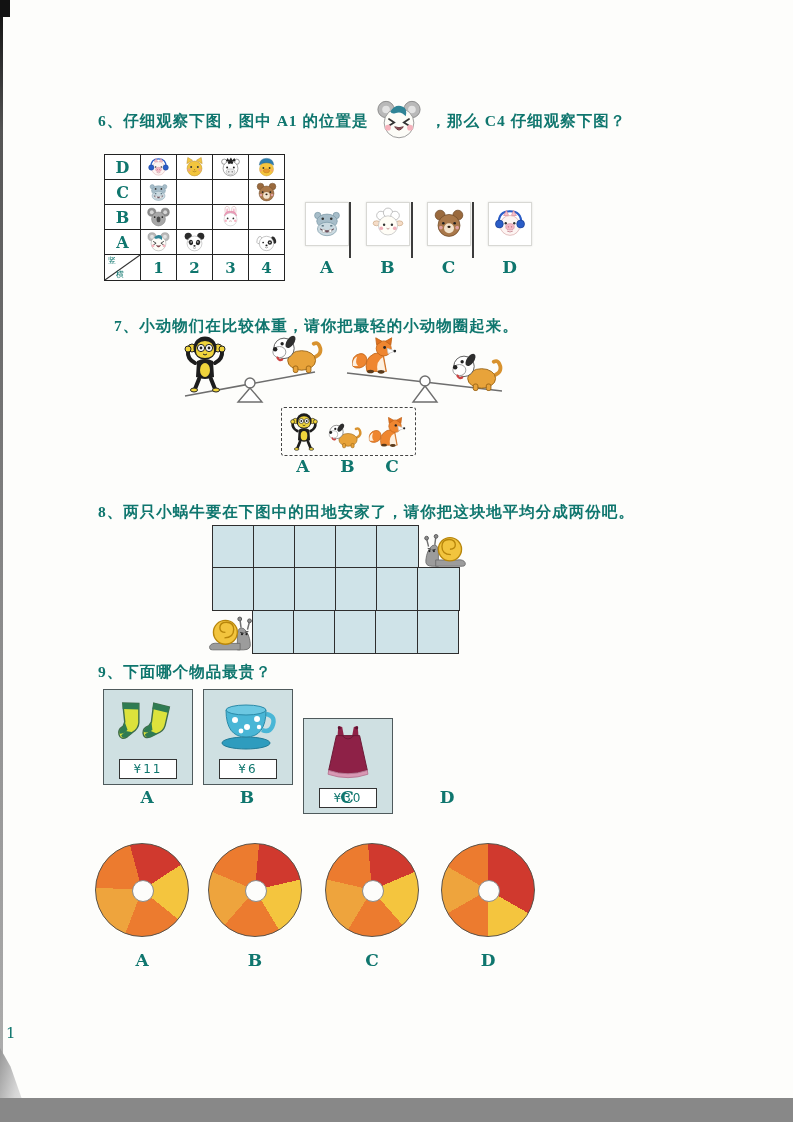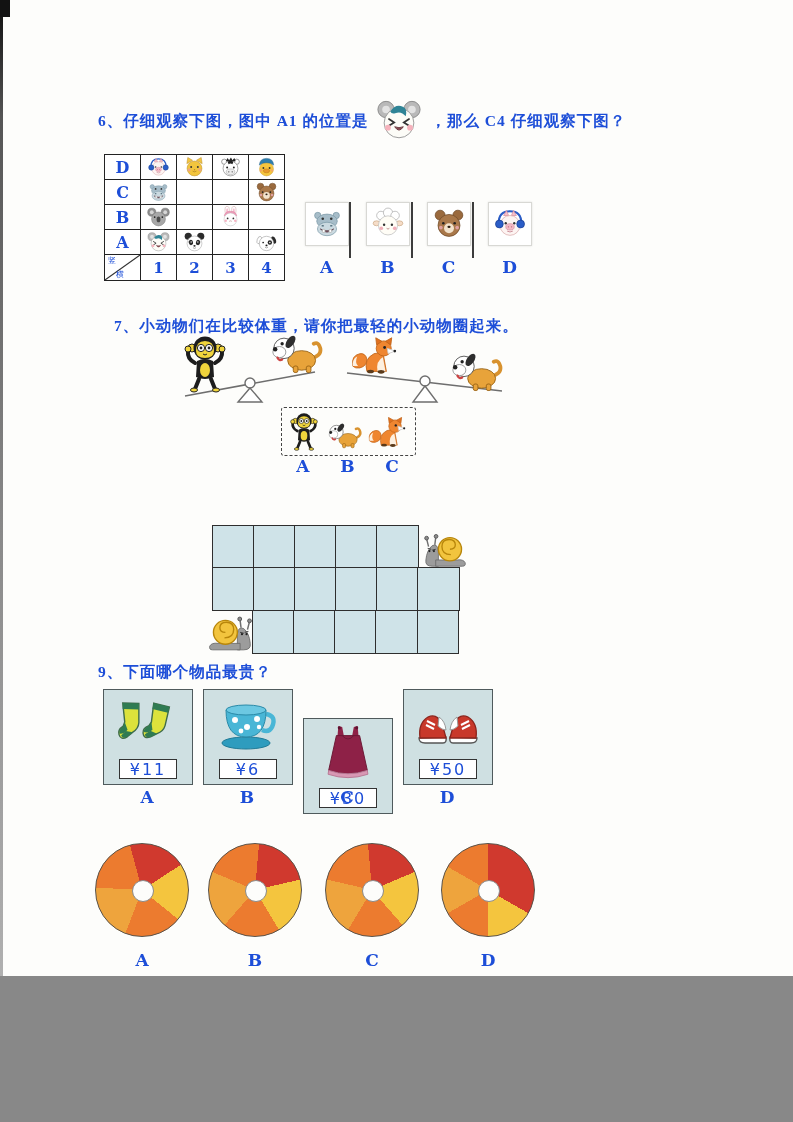--- a/index.html
+++ b/index.html
@@ -1,17 +1,17 @@
 <!DOCTYPE html>
 <html><head>
 <meta charset="utf-8">
 <style>
   html,body{margin:0;padding:0;background:#888;}
-  .page{position:relative;width:793px;height:976px;margin:0 auto;background:#fdfdfb;overflow:hidden;
-        font-family:"Liberation Serif","DejaVu Serif",serif;color:#1d4ed8;}
+  .page{position:relative;width:793px;height:1098px;margin:0 auto;background:#fdfdfb;overflow:hidden;
+        font-family:"Liberation Serif","DejaVu Serif",serif;color:#0f766e;}
   
   .edge-left{position:absolute;left:0;top:0;width:3px;height:100%;
      background:linear-gradient(180deg,#0c0c0c,#555 12%,#8a8a8a 55%,#b0b0b0);}
   .corner-mark{position:absolute;left:0;top:0;width:10px;height:17px;background:#121212;}
   .bottom-wedge{position:absolute;left:0;top:1048px;width:30px;height:74px;
      background:linear-gradient(105deg,#969696,#d6d6d6 55%,#f0f0f0);
      clip-path:polygon(0 0,35% 25%,100% 100%,0 100%);}
   .edge-bottom{position:absolute;left:0;top:1117px;width:100%;height:5px;
      background:linear-gradient(180deg,#ececec,#b8b8b8);}
 
@@ -55,21 +55,21 @@
   .q8row{margin-top:-1.4px;}
   .snail{position:absolute;}
   .snail.flip svg{transform:scaleX(-1);}
 
   
   #q9-items{position:absolute;left:103px;top:689px;width:520px;height:100px;}
   .q9box{position:absolute;top:0;width:88px;height:94px;background:#cfe0e2;border:1.6px solid #4f5a5c;}
   .q9art{position:absolute;left:12px;top:5px;width:64px;height:58px;}
   .pricetag{position:absolute;left:50%;transform:translateX(-50%);bottom:5px;width:56px;height:18px;background:#fff;
             border:1.3px solid #333;display:flex;align-items:center;justify-content:center;
-            font-family:"DejaVu Sans","Liberation Sans",sans-serif;font-size:16px;letter-spacing:2px;}
+            font-family:"DejaVu Sans","Liberation Sans",sans-serif;font-size:12px;letter-spacing:2px;}
   #q9-labels{position:absolute;left:103px;top:787px;width:520px;height:22px;}
   #q9-labels span{position:absolute;width:88px;text-align:center;font-size:17px;font-weight:600;
                   font-family:"DejaVu Serif",serif;}
 
   
   #q10-wheels{position:absolute;left:85px;top:843px;width:480px;height:100px;}
   .wheel{position:absolute;width:94px;height:94px;border-radius:50%;border:1px solid #5a5248;box-sizing:border-box;}
   .wheel .hole{position:absolute;left:50%;top:50%;width:20px;height:20px;margin:-10px 0 0 -10px;background:#fdfdfb;
                border:1px solid #8a8a8a;border-radius:50%;}
   #q10-labels{position:absolute;left:85px;top:950px;width:480px;height:24px;}
@@ -499,20 +499,23 @@
             <ellipse cx="34" cy="38.5" rx="4" ry="2" fill="#5a3a1a"></ellipse>
           </svg></span>
       </div>
     </div>
   <div id="q7-labels">
       <span>A</span>
       <span>B</span>
       <span>C</span>
     </div>
 
+  <div class="qline" style="left:98px;top:502px;">
+    <span>8、两只小蜗牛要在下图中的田地安家了，请你把这块地平均分成两份吧。</span>
+  </div>
   <div id="q8-grid">
       <div class="q8row" style="margin-left: 0px;">
         <div class="q8cell"></div>
         <div class="q8cell"></div>
         <div class="q8cell"></div>
         <div class="q8cell"></div>
         <div class="q8cell"></div>
       </div>
       <div class="q8row" style="margin-left: 0px;">
         <div class="q8cell"></div>
@@ -601,37 +604,20 @@
             <path d="M18 2 L22 3 L24 14 L17 14 Z" fill="#8e2147"></path>
             <path d="M38 2 L34 3 L32 14 L39 14 Z" fill="#8e2147"></path>
             <circle cx="19" cy="4" r="1.6" fill="#5e1230"></circle>
             <circle cx="37" cy="4" r="1.6" fill="#5e1230"></circle>
             <path d="M16 12 L40 12 L48 48 Q28 55 8 48 Z" fill="#8e2147" stroke="#6b1835"></path>
             <path d="M22 12 Q28 19 34 12" fill="none" stroke="#6b1835"></path>
             <path d="M8 48 Q28 55 48 48 L48.6 52 Q28 59 7.4 52 Z" fill="#d898b4" stroke="#b87894"></path>
           </svg></div>
         <div class="pricetag">¥30</div>
       </div>
-      <div class="q9box" style="left: 300px;">
-        <div class="q9art"><svg viewBox="0 0 64 44" width="100%" height="100%" preserveAspectRatio="xMidYMid meet">
-            <g>
-              <path d="M3 36 Q3 41 9 41 L27 41 Q31 41 30 35 Z" fill="#fff" stroke="#555" stroke-width="1.3"></path>
-              <path d="M4 36 Q2 21 12 15 Q21 11 26 22 Q28 28 30 36 Z" fill="#c8382a" stroke="#8a241c" stroke-width="1.3"></path>
-              <path d="M23 15 Q29 19 30 28 Q26 28 22 24 Z" fill="#fff" stroke="#999"></path>
-              <path d="M11 19 L19 23 M10 23 L18 27" stroke="#fff" stroke-width="2"></path>
-            </g>
-            <g transform="translate(64 0) scale(-1 1)">
-              <path d="M3 36 Q3 41 9 41 L27 41 Q31 41 30 35 Z" fill="#fff" stroke="#555" stroke-width="1.3"></path>
-              <path d="M4 36 Q2 21 12 15 Q21 11 26 22 Q28 28 30 36 Z" fill="#c8382a" stroke="#8a241c" stroke-width="1.3"></path>
-              <path d="M23 15 Q29 19 30 28 Q26 28 22 24 Z" fill="#fff" stroke="#999"></path>
-              <path d="M11 19 L19 23 M10 23 L18 27" stroke="#fff" stroke-width="2"></path>
-            </g>
-          </svg></div>
-        <div class="pricetag">¥50</div>
-      </div>
     </div>
   <div id="q9-labels">
       <span style="left: 0px;">A</span>
       <span style="left: 100px;">B</span>
       <span style="left: 200px;">C</span>
       <span style="left: 300px;">D</span>
     </div>
 
   <div id="q10-wheels">
       <div class="wheel" style="left: 10px; background: conic-gradient(from -15deg, rgb(208, 57, 46) 0deg, rgb(208, 57, 46) 72deg, rgb(244, 197, 62) 72deg, rgb(244, 197, 62) 144deg, rgb(236, 123, 47) 144deg, rgb(236, 123, 47) 216deg, rgb(238, 164, 61) 216deg, rgb(238, 164, 61) 288deg, rgb(236, 123, 47) 288deg, rgb(236, 123, 47) 360deg);">

